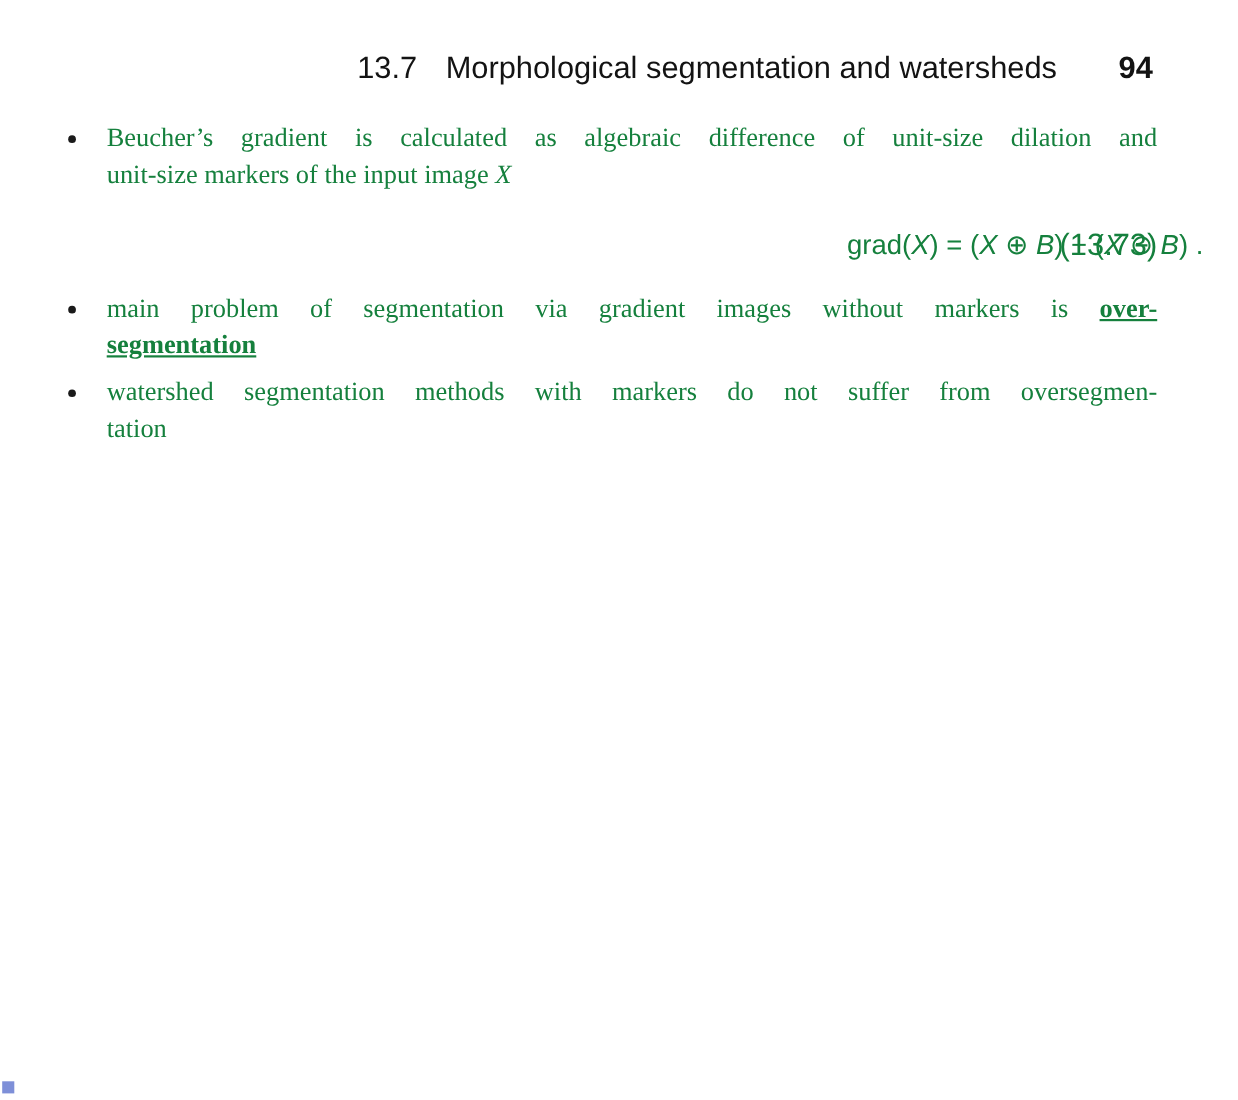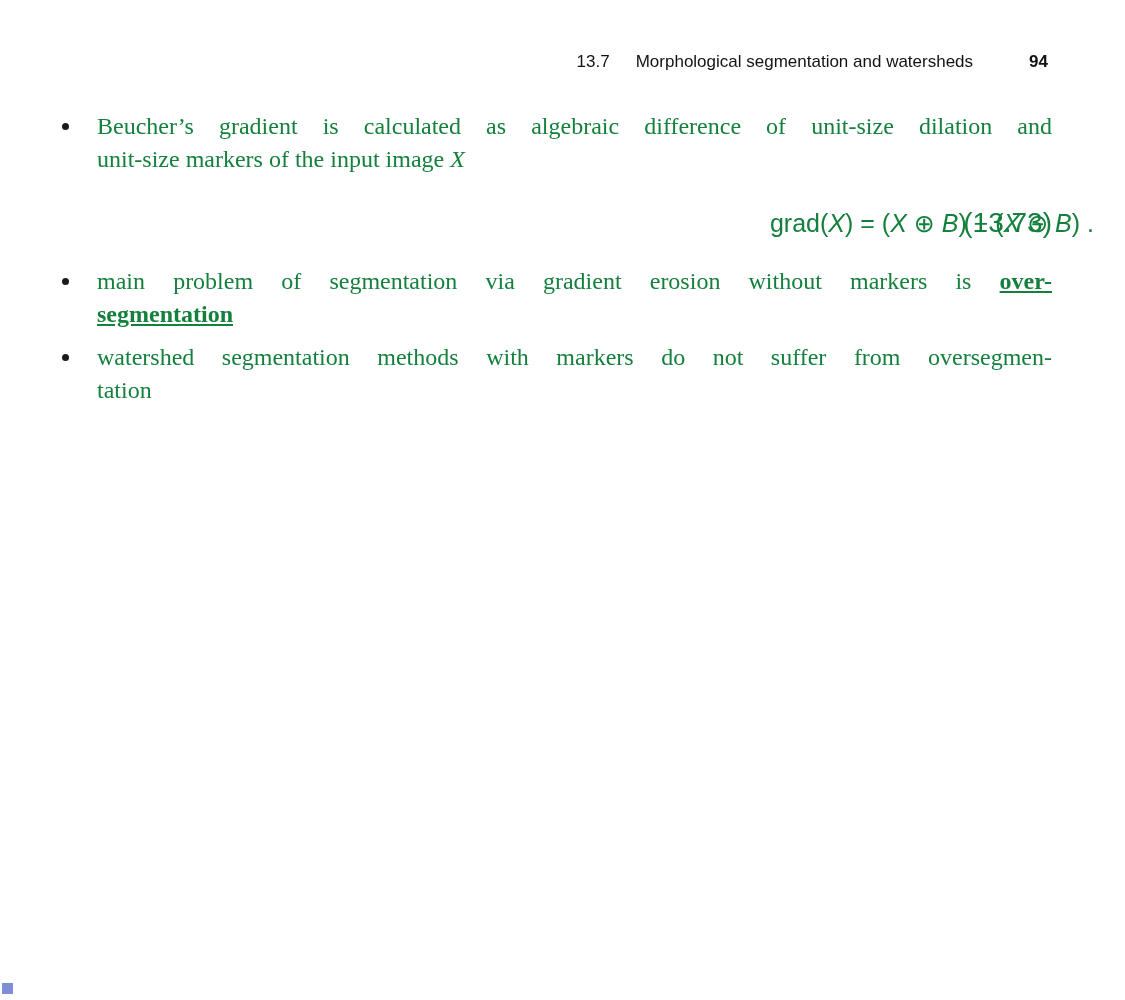--- a/index.html
+++ b/index.html
@@ -12,21 +12,21 @@
     font-family: "Liberation Serif", "DejaVu Serif", serif;
     overflow: hidden;
   }
   
   .header {
     display: flex;
     justify-content: flex-end;
     align-items: baseline;
     margin: 47px 77px 0 97px;
     font-family: "Liberation Sans", "DejaVu Sans", sans-serif;
-    font-size: 17px;
+    font-size: 28px;
     line-height: 30px;
     color: #131313;
   }
   .header .htitle-wrap { display: inline; }
   .header .hsec { margin-right: 26px; }
   .header .pagenum {
     font-weight: 700;
     margin-left: 56px;
   }
   
@@ -95,21 +95,21 @@
       <div class="lline"><span>unit-size markers of the input image </span><span class="it">X</span></div>
     </div>
 
     <div class="eqrow">
       <span class="formula"><span>grad(</span><span class="it">X</span><span>) = (</span><span class="it">X</span><span> ⊕ </span><span class="it">B</span><span>) − (</span><span class="it">X</span><span> ⊖ </span><span class="it">B</span><span>) .</span></span>
       <span class="eqno">(13.73)</span>
     </div>
 
     <div class="bullet b2">
       <span class="dot"></span>
-      <div class="jline"><span>main problem of segmentation via gradient erosion without markers is </span><span class="bold">over-</span></div>
+      <div class="jline"><span>main problem of segmentation via gradient images without markers is </span><span class="bold">over-</span></div>
       <div class="lline bold">segmentation</div>
     </div>
 
     <div class="bullet b3">
       <span class="dot"></span>
       <div class="jline">watershed segmentation methods with markers do not suffer from oversegmen-</div>
       <div class="lline">tation</div>
     </div>
 
   </div>

